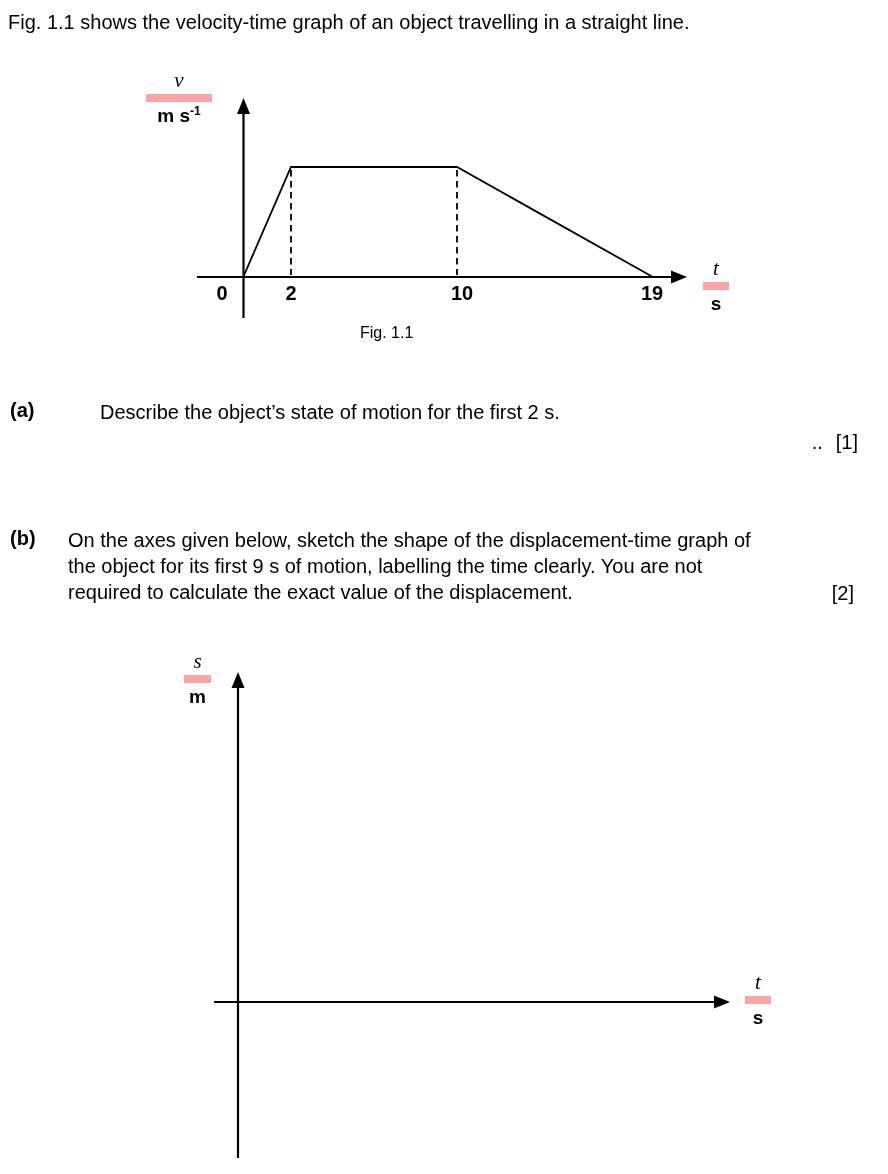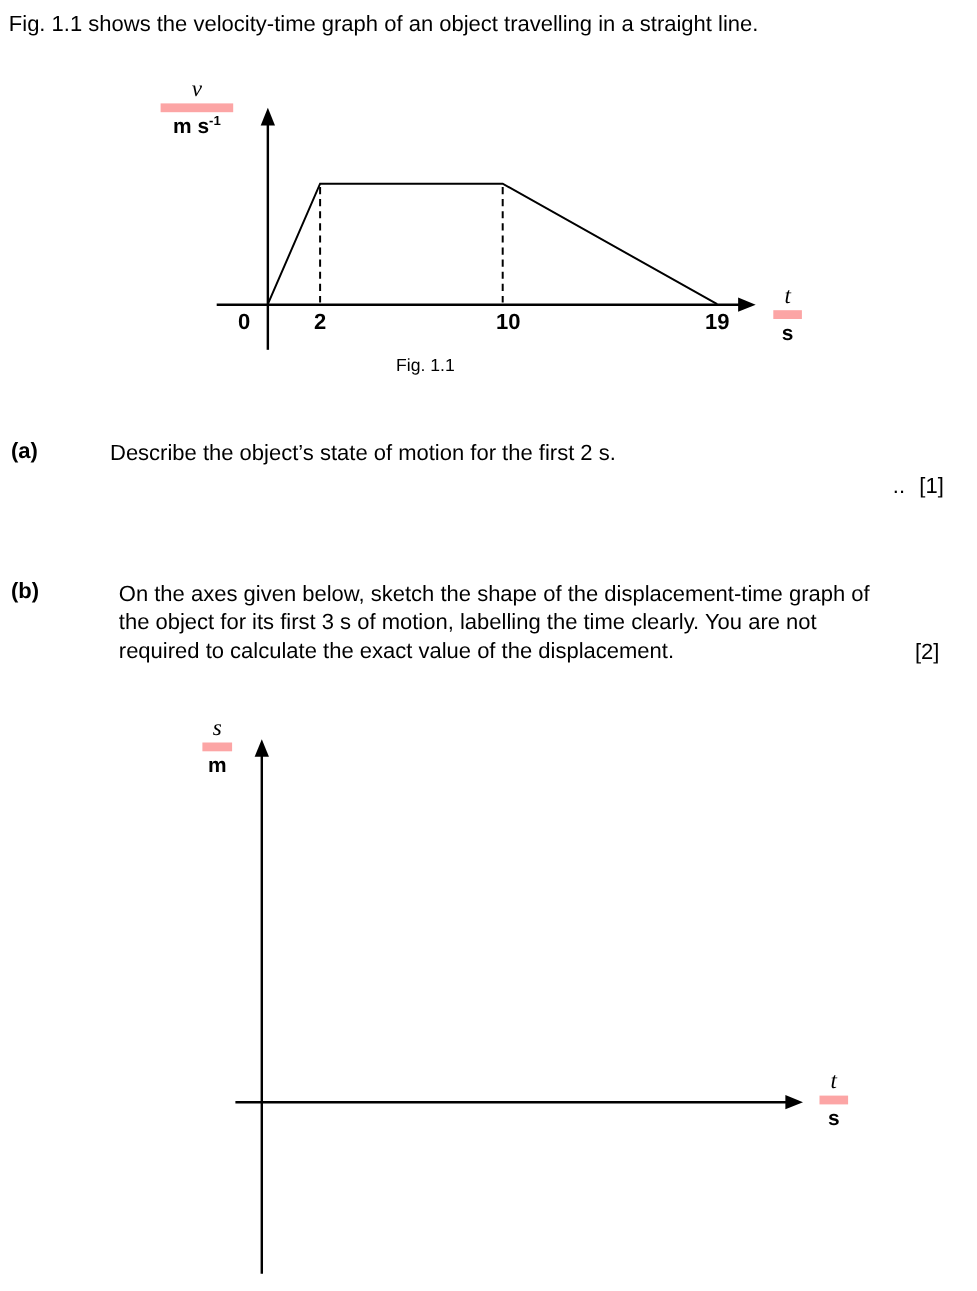--- a/index.html
+++ b/index.html
@@ -95,23 +95,23 @@
   <div class="caption">Fig. 1.1</div>
 
   <div class="q-label" style="top:399px;">(a)</div>
   <div class="q-text" style="top:399px;margin-left:32px;">Describe the object’s state of motion for the first 2 s.</div>
   <div class="marks-row" style="top:430px; right:30px;">
     <span>..</span>
     <span>[1]</span>
   </div>
 
   <div class="q-label" style="top:527px;">(b)</div>
-  <div class="q-text" style="top:527px;margin-left:40px;">
+  <div class="q-text" style="top:527px;">
     <div>On the axes given below, sketch the shape of the displacement-time graph of</div>
-    <div>the object for its first 3 s of motion, labelling the time clearly. You are not</div>
+    <div>the object for its first 9 s of motion, labelling the time clearly. You are not</div>
     <div>required to calculate the exact value of the displacement.</div>
   </div>
   <div class="marks-row" style="top:581px; right:34px;">
     <span>[2]</span>
   </div>
 
   <div class="frac" style="left:184px; top:651px; width:27px;">
     <span class="num">s</span>
     <span class="den">m</span>
   </div>

